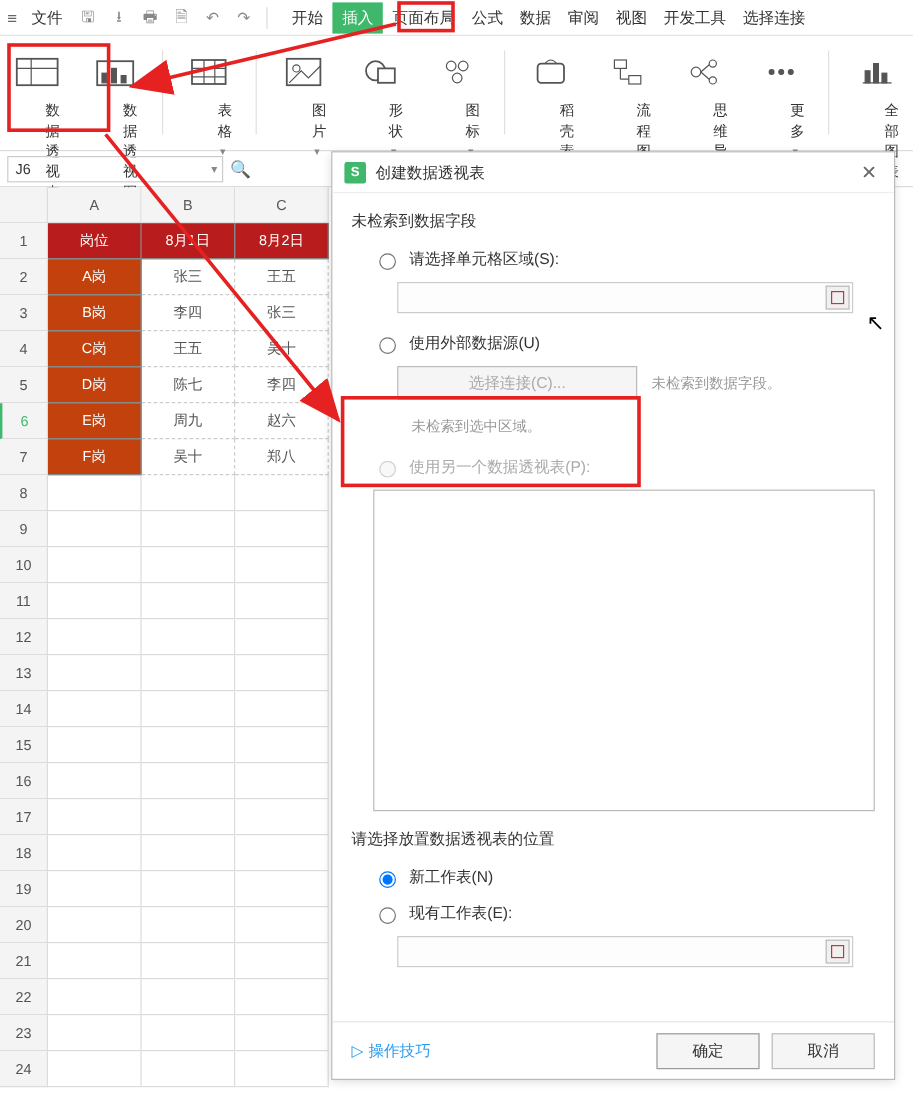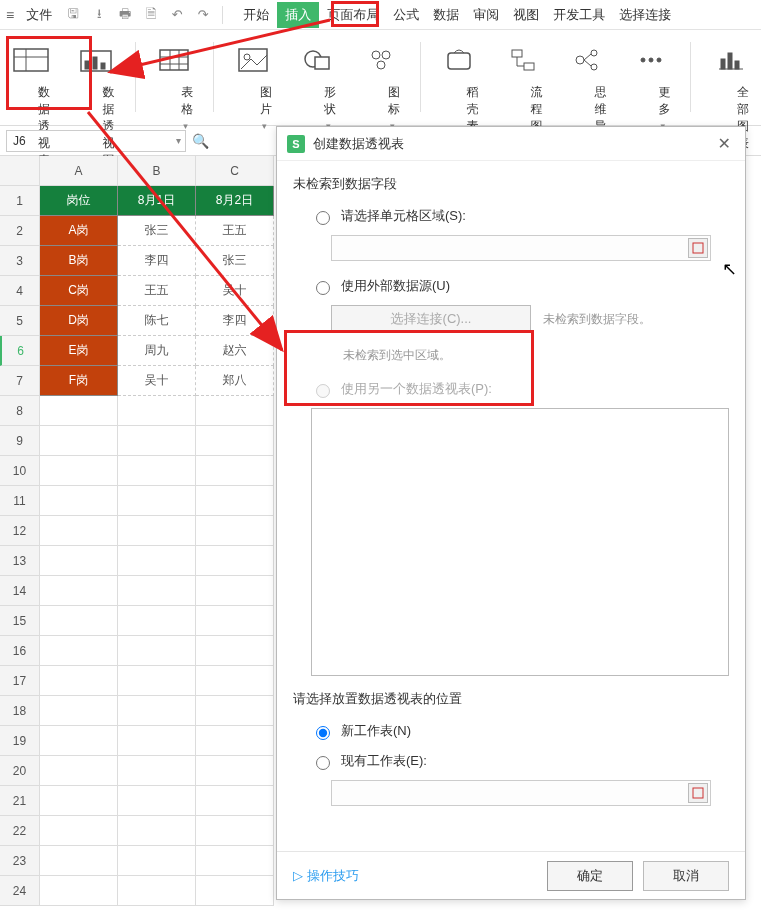--- a/index.html
+++ b/index.html
@@ -71,21 +71,21 @@
   .sheet .colhdr, .sheet .rowhdr, .sheet .corner {
     background:#f4f4f4; border-right:1px solid #dcdcdc; border-bottom:1px solid #dcdcdc;
     display:flex; align-items:center; justify-content:center; color:#555;
   }
   .sheet .rowhdr.active { color:#3fb86b; border-left:2px solid #3fb86b;}
   .sheet .cell {
     border-right:1px solid #dcdcdc; border-bottom:1px solid #dcdcdc;
     display:flex; align-items:center; justify-content:center;
   }
   .sheet .hdr-dark {
-    background:#15803d; color:#fff; border-right:1px solid #888; border-bottom:1px solid #888;
+    background:#b91c1c; color:#fff; border-right:1px solid #888; border-bottom:1px solid #888;
   }
   .sheet .rowlabel {
     background:#c2410c; color:#fff; border-right:1px solid #888; border-bottom:1px solid #888;
   }
   .sheet .data {
     color:#555; border-right:1px dashed #ccc; border-bottom:1px dashed #ccc;
   }
   
   .dialog {
     position:absolute; left:276px; top:126px; width:470px; height:774px;

